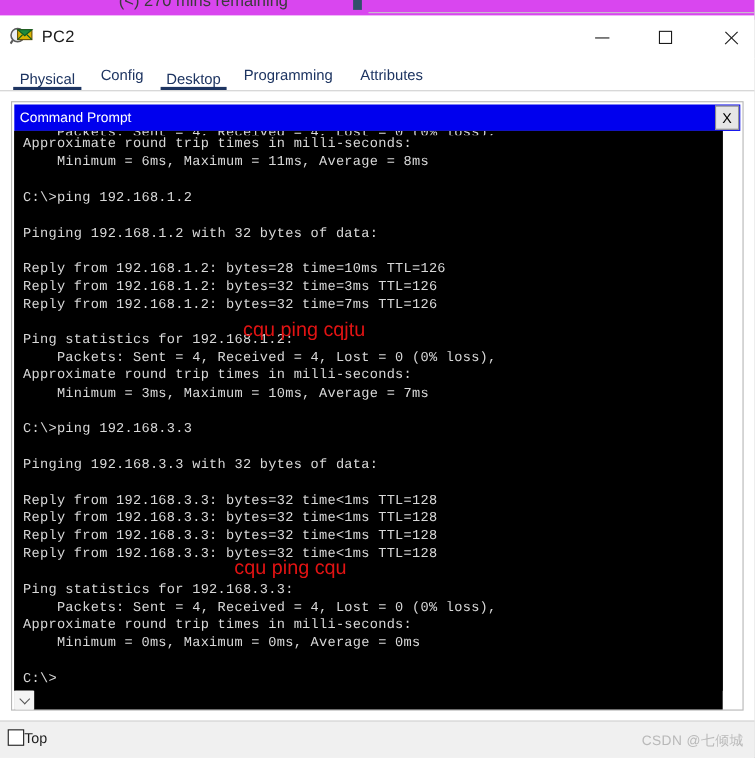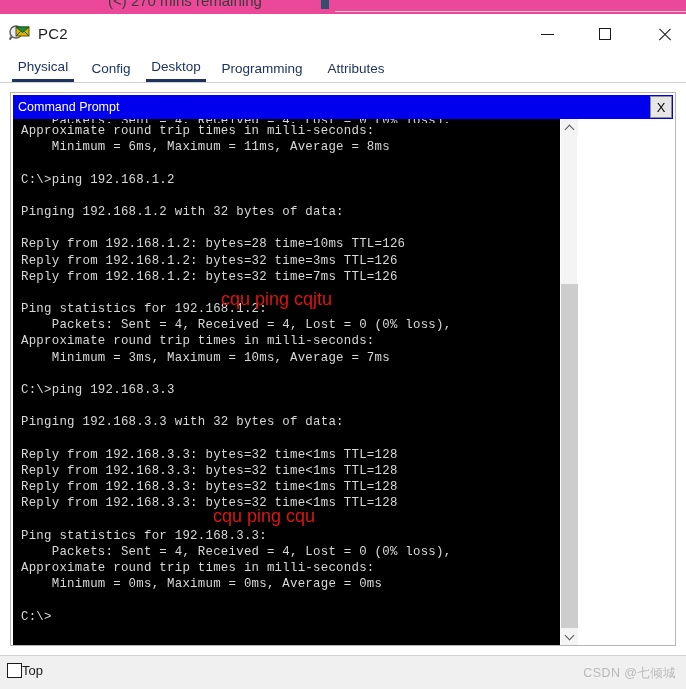--- a/index.html
+++ b/index.html
@@ -12,21 +12,21 @@
   }
   #app {
     position: relative;
     width: 686px; height: 689px;
     background: #ffffff;
   }
 
   
   .bg-strip {
     position: absolute; left: 0; top: 0; width: 686px; height: 18px;
-    background: #ec4899;
+    background: #d946ef;
     overflow: hidden;
   }
   .bg-strip-text {
     position: absolute; left: 108px; top: -8px;
     font-size: 15px; color: #3b3b3b; white-space: nowrap;
     font-family: "Liberation Sans", sans-serif;
   }
   .bg-strip-sq {
     position: absolute; left: 321px; top: 0px; width: 8px; height: 9px;
     background: #31506b;
@@ -71,21 +71,21 @@
   .tabbar {
     position: absolute; left: 0; top: 54px; width: 686px; height: 28px;
     background: #ffffff;
   }
   .tab {
     position: absolute; top: 0px; height: 28px;
     font-size: 13.5px; color: #1d3461;
     display: flex; align-items: center; justify-content: center;
     padding: 0 4px;
   }
-  .tab.sel { border-bottom: 3px solid #1d3461; }
+  .tab.sel { border-bottom: 3px solid #1d3461; align-items: flex-end; }
   .tab-physical    { left: 12px;  width: 62px; }
   .tab-config      { left: 86px;  width: 50px; }
   .tab-desktop     { left: 146px; width: 60px; }
   .tab-programming { left: 212px; width: 100px;}
   .tab-attributes  { left: 320px; width: 72px; }
 
   
   .panel {
     position: absolute; left: 0px; top: 82px; width: 686px; height: 573px;
     background: #ffffff;
@@ -110,23 +110,24 @@
   }
   .cmd-close {
     position: absolute; right: 1px; top: 1px; width: 22px; height: 22px;
     background: #e6e6e6; border: 1px solid #8d8d8d;
     display: flex; align-items: center; justify-content: center;
     font-size: 13px; color: #000; font-family: "Liberation Sans", sans-serif;
   }
 
   
   .console-wrap {
-    position: absolute; left: 2px; top: 26px; width: 564px; height: 526px;
+    position: absolute; left: 2px; top: 26px; width: 644px; height: 526px;
     background: #000000;
     display: flex;
+    flex-direction: column;
   }
   .console {
     position: relative;
     flex: 1 1 auto;
     background: #000000;
     overflow: hidden;
     padding: 0 0 0 8px;
   }
   .cline {
     font-family: "Liberation Mono", "DejaVu Sans Mono", monospace;

